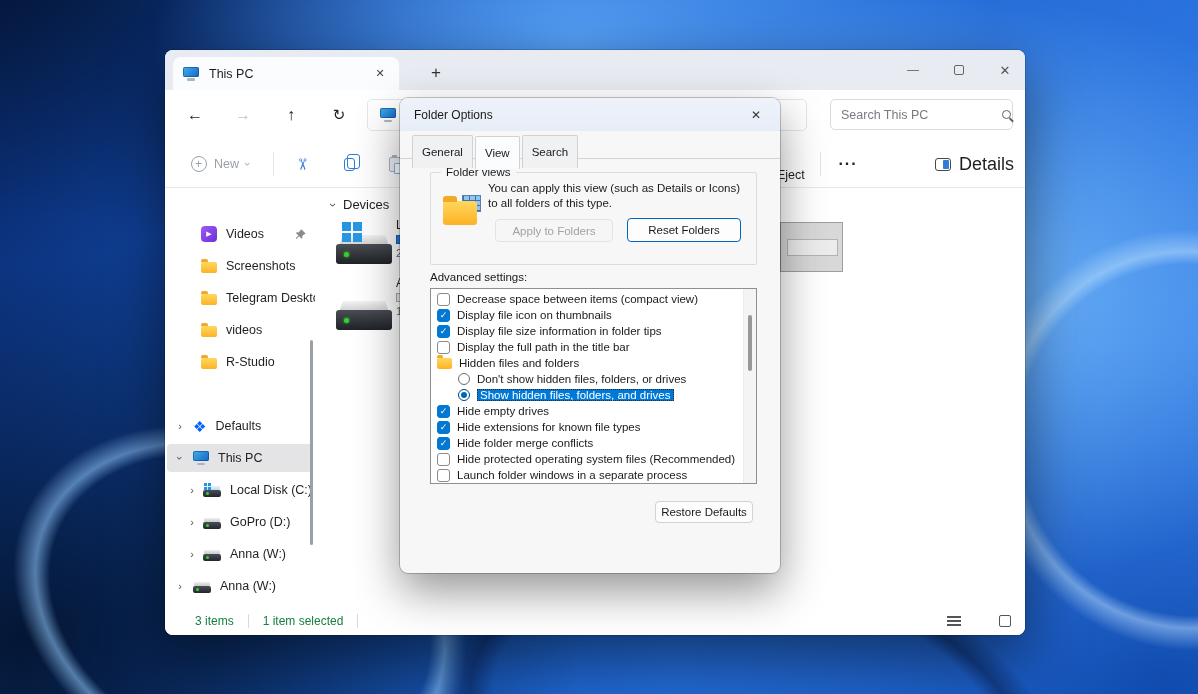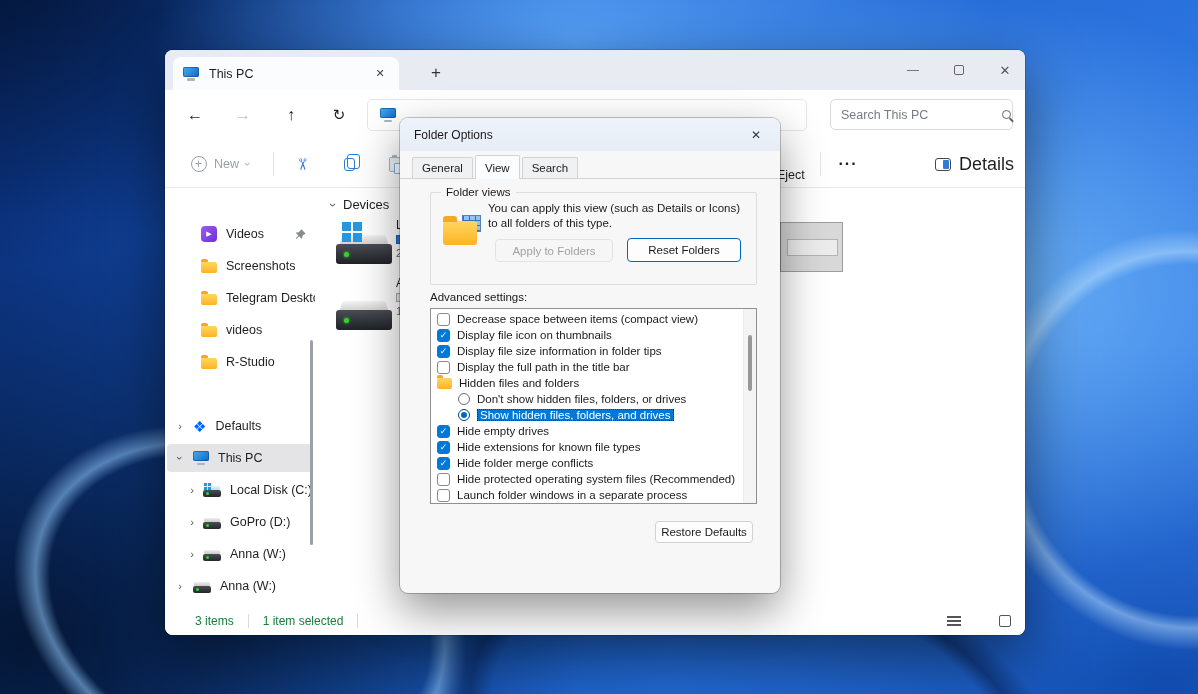--- a/index.html
+++ b/index.html
@@ -129,28 +129,28 @@
   .statusbar{position:absolute;left:0;top:557px;right:0;height:28px;background:#fff;display:flex;align-items:center;padding:0 14px 0 30px;gap:14px;}
   .statusbar .txt{font-size:12px;color:#15803d;}
   .statusbar .sep{width:1px;height:14px;background:#d9d9d9;}
   .statusbar .spacer{flex:1;}
   .i-viewlist{width:14px;height:10px;border-top:2px solid #555;border-bottom:2px solid #555;position:relative;}
   .i-viewlist::after{content:"";position:absolute;left:0;right:0;top:2px;height:2px;background:#555;}
   .i-viewicons{width:12px;height:12px;border:1.5px solid #555;border-radius:2px;}
 
   
   .dlg{position:absolute;left:400px;top:98px;width:380px;height:475px;background:#f7f7f8;border-radius:8px;
-       box-shadow:0 18px 45px rgba(0,0,0,.42), 0 0 0 1px rgba(0,0,0,.22);font-size:11.5px;color:#1a1a1a;overflow:hidden;margin-top:20px;}
+       box-shadow:0 18px 45px rgba(0,0,0,.42), 0 0 0 1px rgba(0,0,0,.22);font-size:11.5px;color:#1a1a1a;overflow:hidden;}
   .dlg-title{position:absolute;left:0;top:0;right:0;height:33px;background:linear-gradient(#eef3fa,#e7edf7);
        display:flex;align-items:center;padding:0 14px;border-radius:8px 8px 0 0;}
   .dlg-title .t{font-size:12px;color:#1a1a1a;flex:1;}
   .dlg-close{width:20px;height:20px;display:flex;align-items:center;justify-content:center;color:#333;font-size:12px;}
   .dlg-close::before{content:"\2715";}
   .tabs{position:absolute;left:12px;top:37px;display:flex;align-items:flex-end;z-index:2;}
-  .dtab{height:21px;padding:4px 9px;display:flex;align-items:center;font-size:11.5px;background:#f0f1f2;
+  .dtab{height:21px;padding:16px 9px;display:flex;align-items:center;font-size:11.5px;background:#f0f1f2;
         border:1px solid #d2d2d2;border-bottom:none;border-radius:2px 2px 0 0;margin-right:2px;color:#1a1a1a;}
   .dtab.active{height:24px;background:#fbfcfd;position:relative;z-index:3;margin-bottom:-1px;}
   .tabline{position:absolute;left:0;top:60px;right:0;height:1px;background:#d2d2d2;}
 
   .groupbox{position:absolute;left:30px;top:74px;width:327px;height:93px;border:1px solid #dcdcdc;border-radius:2px;}
   .legend{position:absolute;left:10px;top:-7px;background:#f7f7f8;padding:0 5px;font-size:11.5px;}
   .fv-icon{position:absolute;left:12px;top:22px;width:38px;height:30px;}
   .fv-folder{position:absolute;left:0;bottom:0;width:34px;height:24px;background:linear-gradient(#ffd75e,#fcb324);border-radius:2px 3px 3px 3px;}
   .fv-folder::before{content:"";position:absolute;left:0;top:-5px;width:14px;height:6px;background:#f3a928;border-radius:3px 3px 0 0;}
   .fv-grid{position:absolute;right:0;top:0;width:19px;height:17px;background:#8ec5f2;border:1px solid #5b7ea8;

